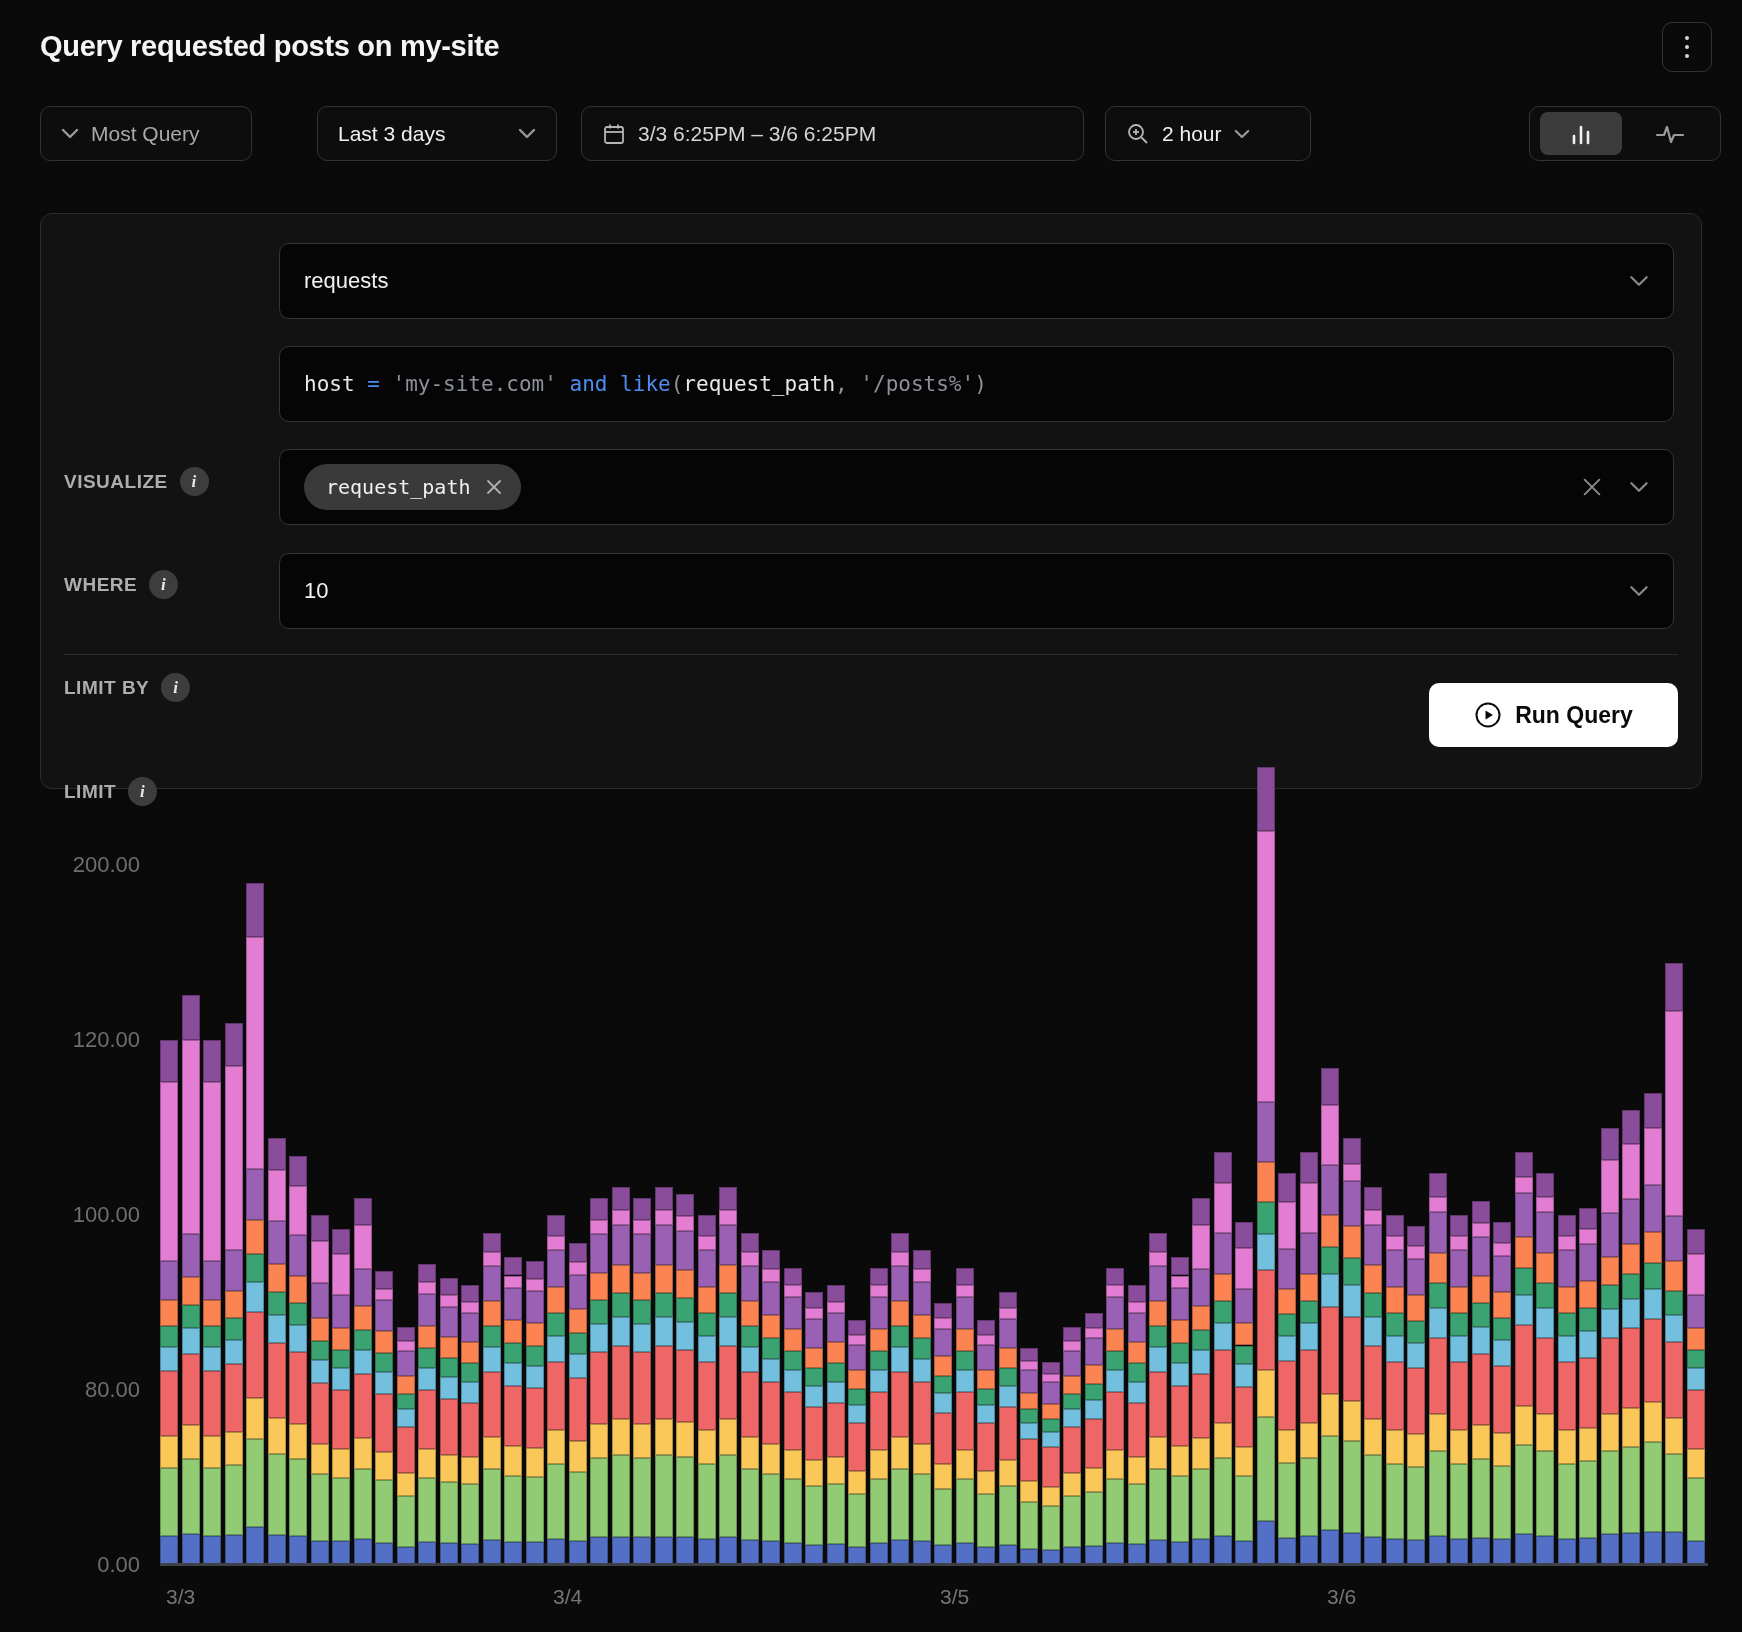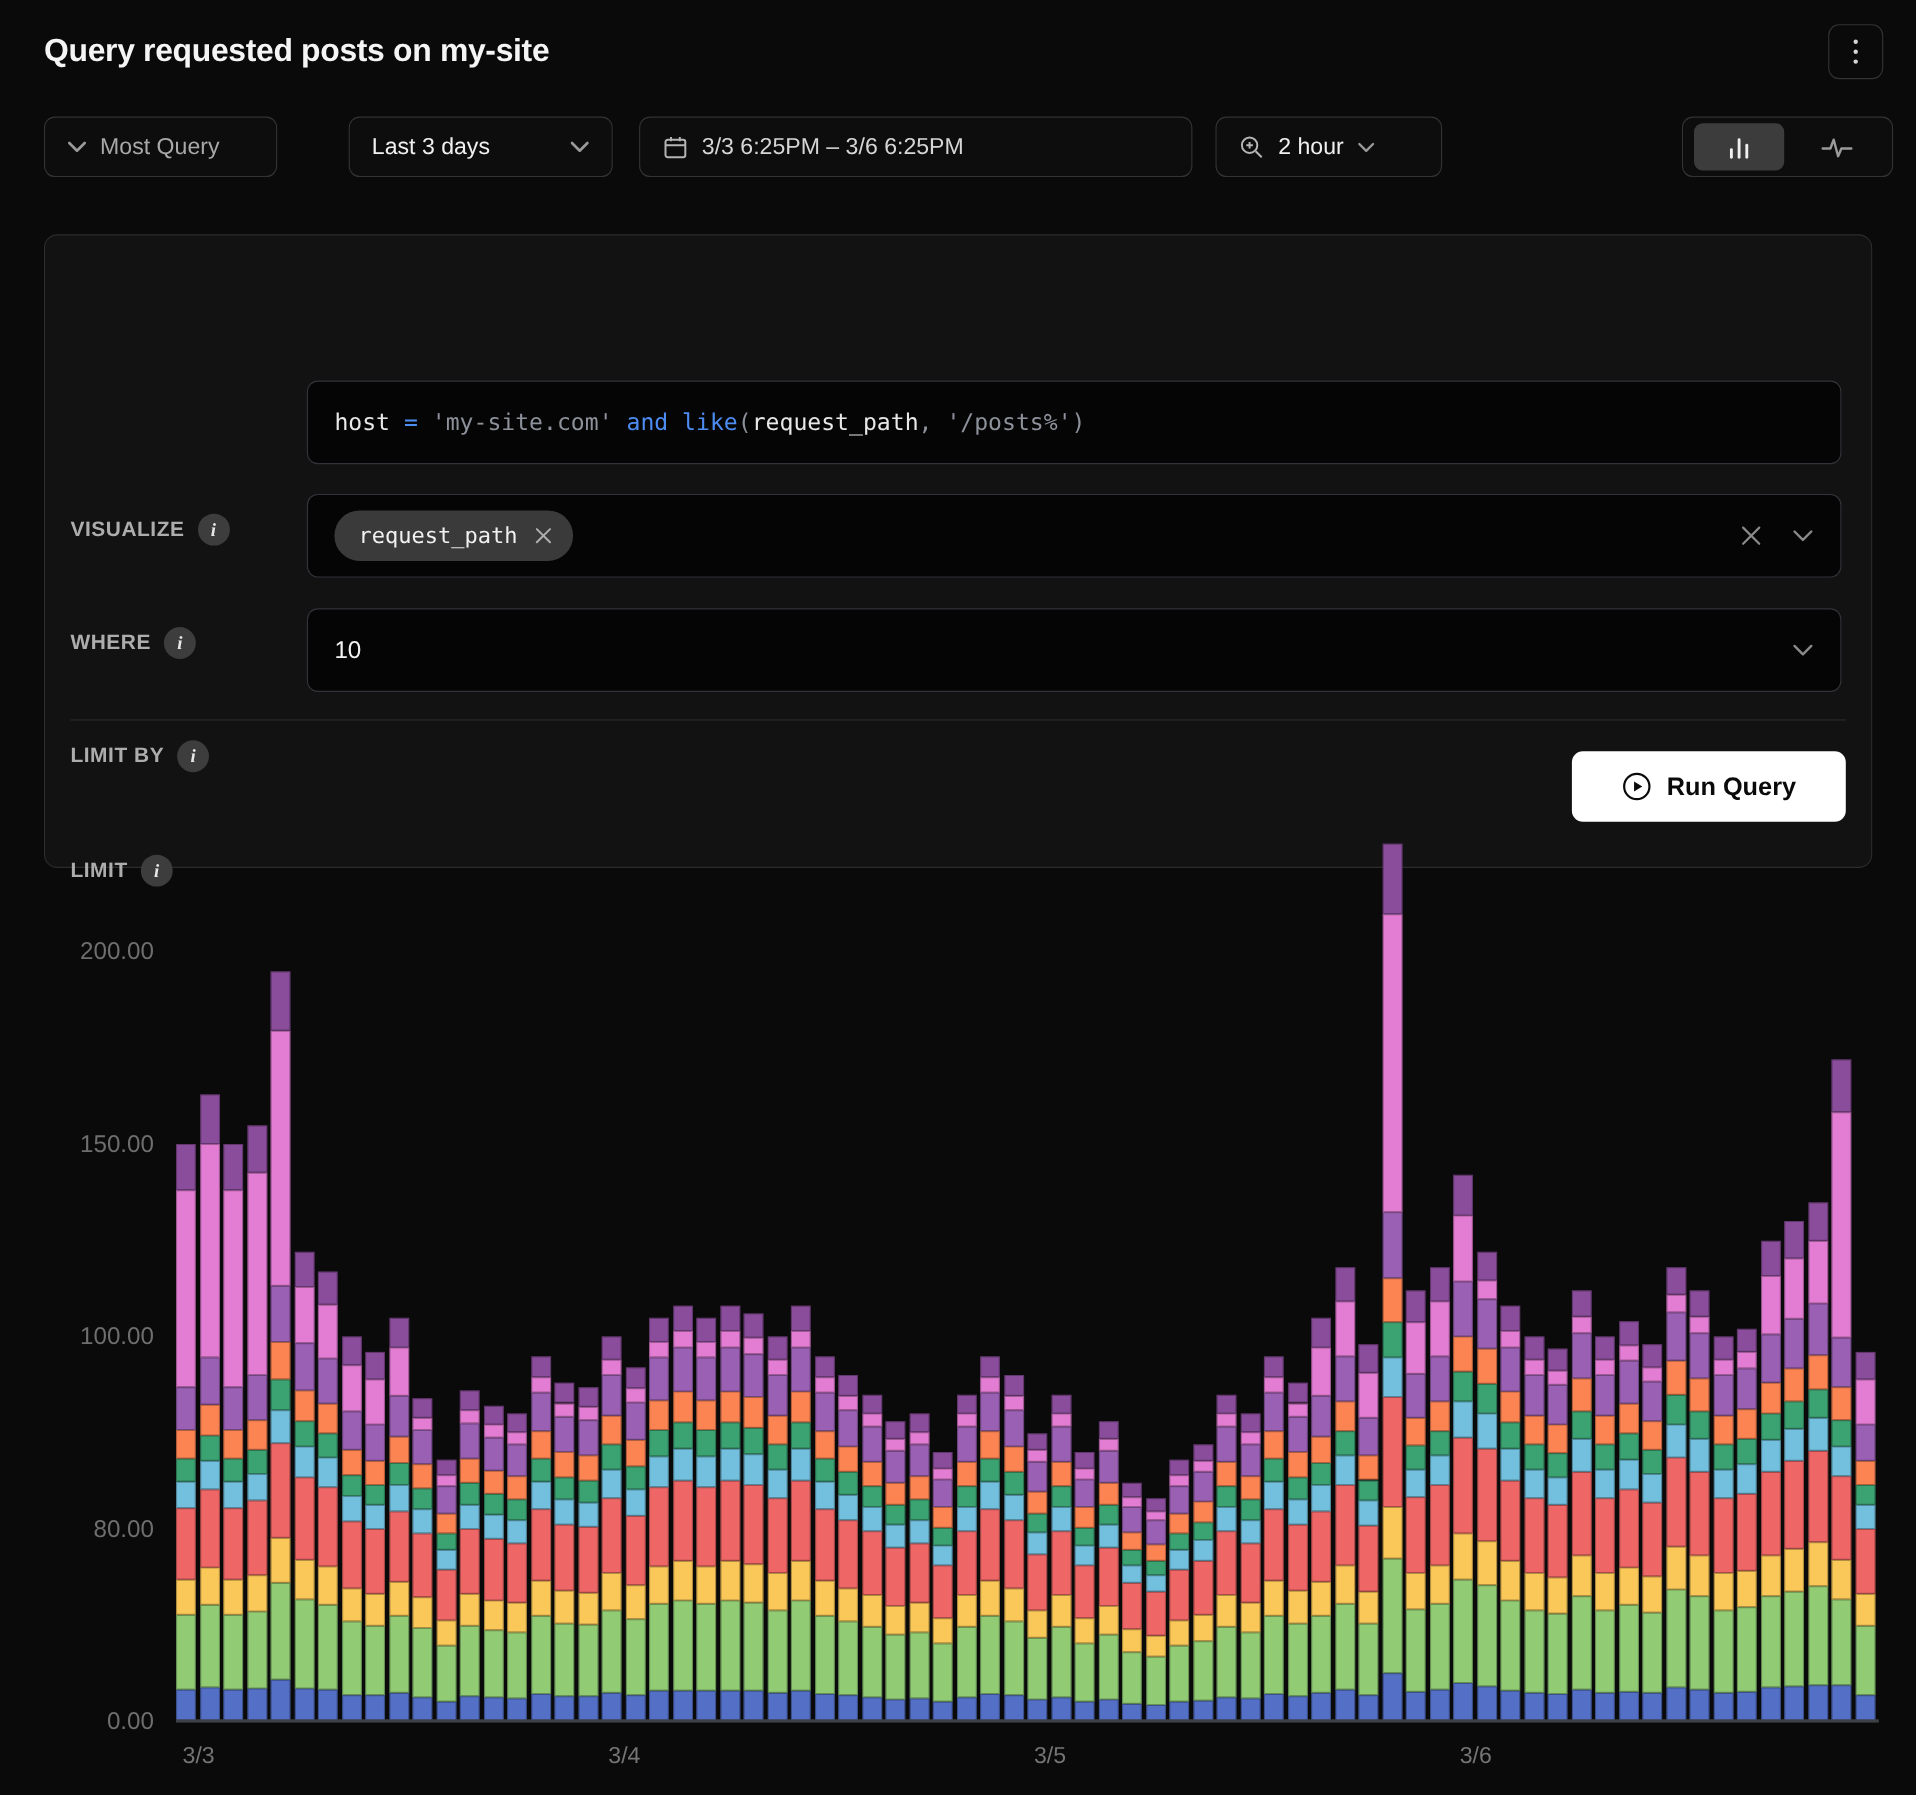--- a/index.html
+++ b/index.html
@@ -141,20 +141,30 @@
     </span>
   </div>
 </div>
 
 <div class="abs panel">
 
   <div class="row-label" style="top:253px;">
     <span>VISUALIZE</span>
     <span class="info-dot">i</span>
   </div>
+  <div class="field" style="top:29px;">
+    <span class="val">requests</span>
+    <span class="right-icons">
+      <span>
+        <svg width="20" height="12" viewBox="0 0 18 11">
+            <polyline points="2,2 9,9 16,2" fill="none" stroke="#8a8a8a" stroke-width="2" stroke-linecap="round" stroke-linejoin="round"></polyline>
+          </svg>
+      </span>
+    </span>
+  </div>
 
   <div class="row-label" style="top:356px;">
     <span>WHERE</span>
     <span class="info-dot">i</span>
   </div>
   <div class="field" style="top:132px;">
     <span class="code-line" id="where-code"><span class="tok-plain">host </span><span class="tok-keyword">= </span><span class="tok-string">'my-site.com' </span><span class="tok-keyword">and </span><span class="tok-keyword">like</span><span class="tok-punct">(</span><span class="tok-plain">request_path</span><span class="tok-punct">, </span><span class="tok-string">'/posts%'</span><span class="tok-punct">)</span></span>
   </div>
 
   <div class="row-label" style="top:459px;">
@@ -211,21 +221,21 @@
       </svg>
     </span>
     <span>Run Query</span>
   </div>
 </div>
 
 <div class="abs y-axis" id="y-axis">
     <div class="y-tick" style="bottom: -13px;">0.00</div>
     <div class="y-tick" style="bottom: 162px;">80.00</div>
     <div class="y-tick" style="bottom: 337px;">100.00</div>
-    <div class="y-tick" style="bottom: 512px;">150.00</div>
+    <div class="y-tick" style="bottom: 512px;">120.00</div>
     <div class="y-tick" style="bottom: 687px;">200.00</div>
   </div>
 <div class="abs chart-plot" id="chart-plot">
     <div class="bar" style="left: 0px; height: 525px;">
       <div class="seg" style="bottom: 0px; height: 28.875px; background: rgb(84, 112, 198);"></div>
       <div class="seg" style="bottom: 28.875px; height: 68.25px; background: rgb(145, 204, 117);"></div>
       <div class="seg" style="bottom: 97.125px; height: 31.5px; background: rgb(250, 200, 88);"></div>
       <div class="seg" style="bottom: 128.625px; height: 65.625px; background: rgb(238, 102, 102);"></div>
       <div class="seg" style="bottom: 194.25px; height: 23.625px; background: rgb(115, 192, 222);"></div>
       <div class="seg" style="bottom: 217.875px; height: 21px; background: rgb(59, 162, 114);"></div>

